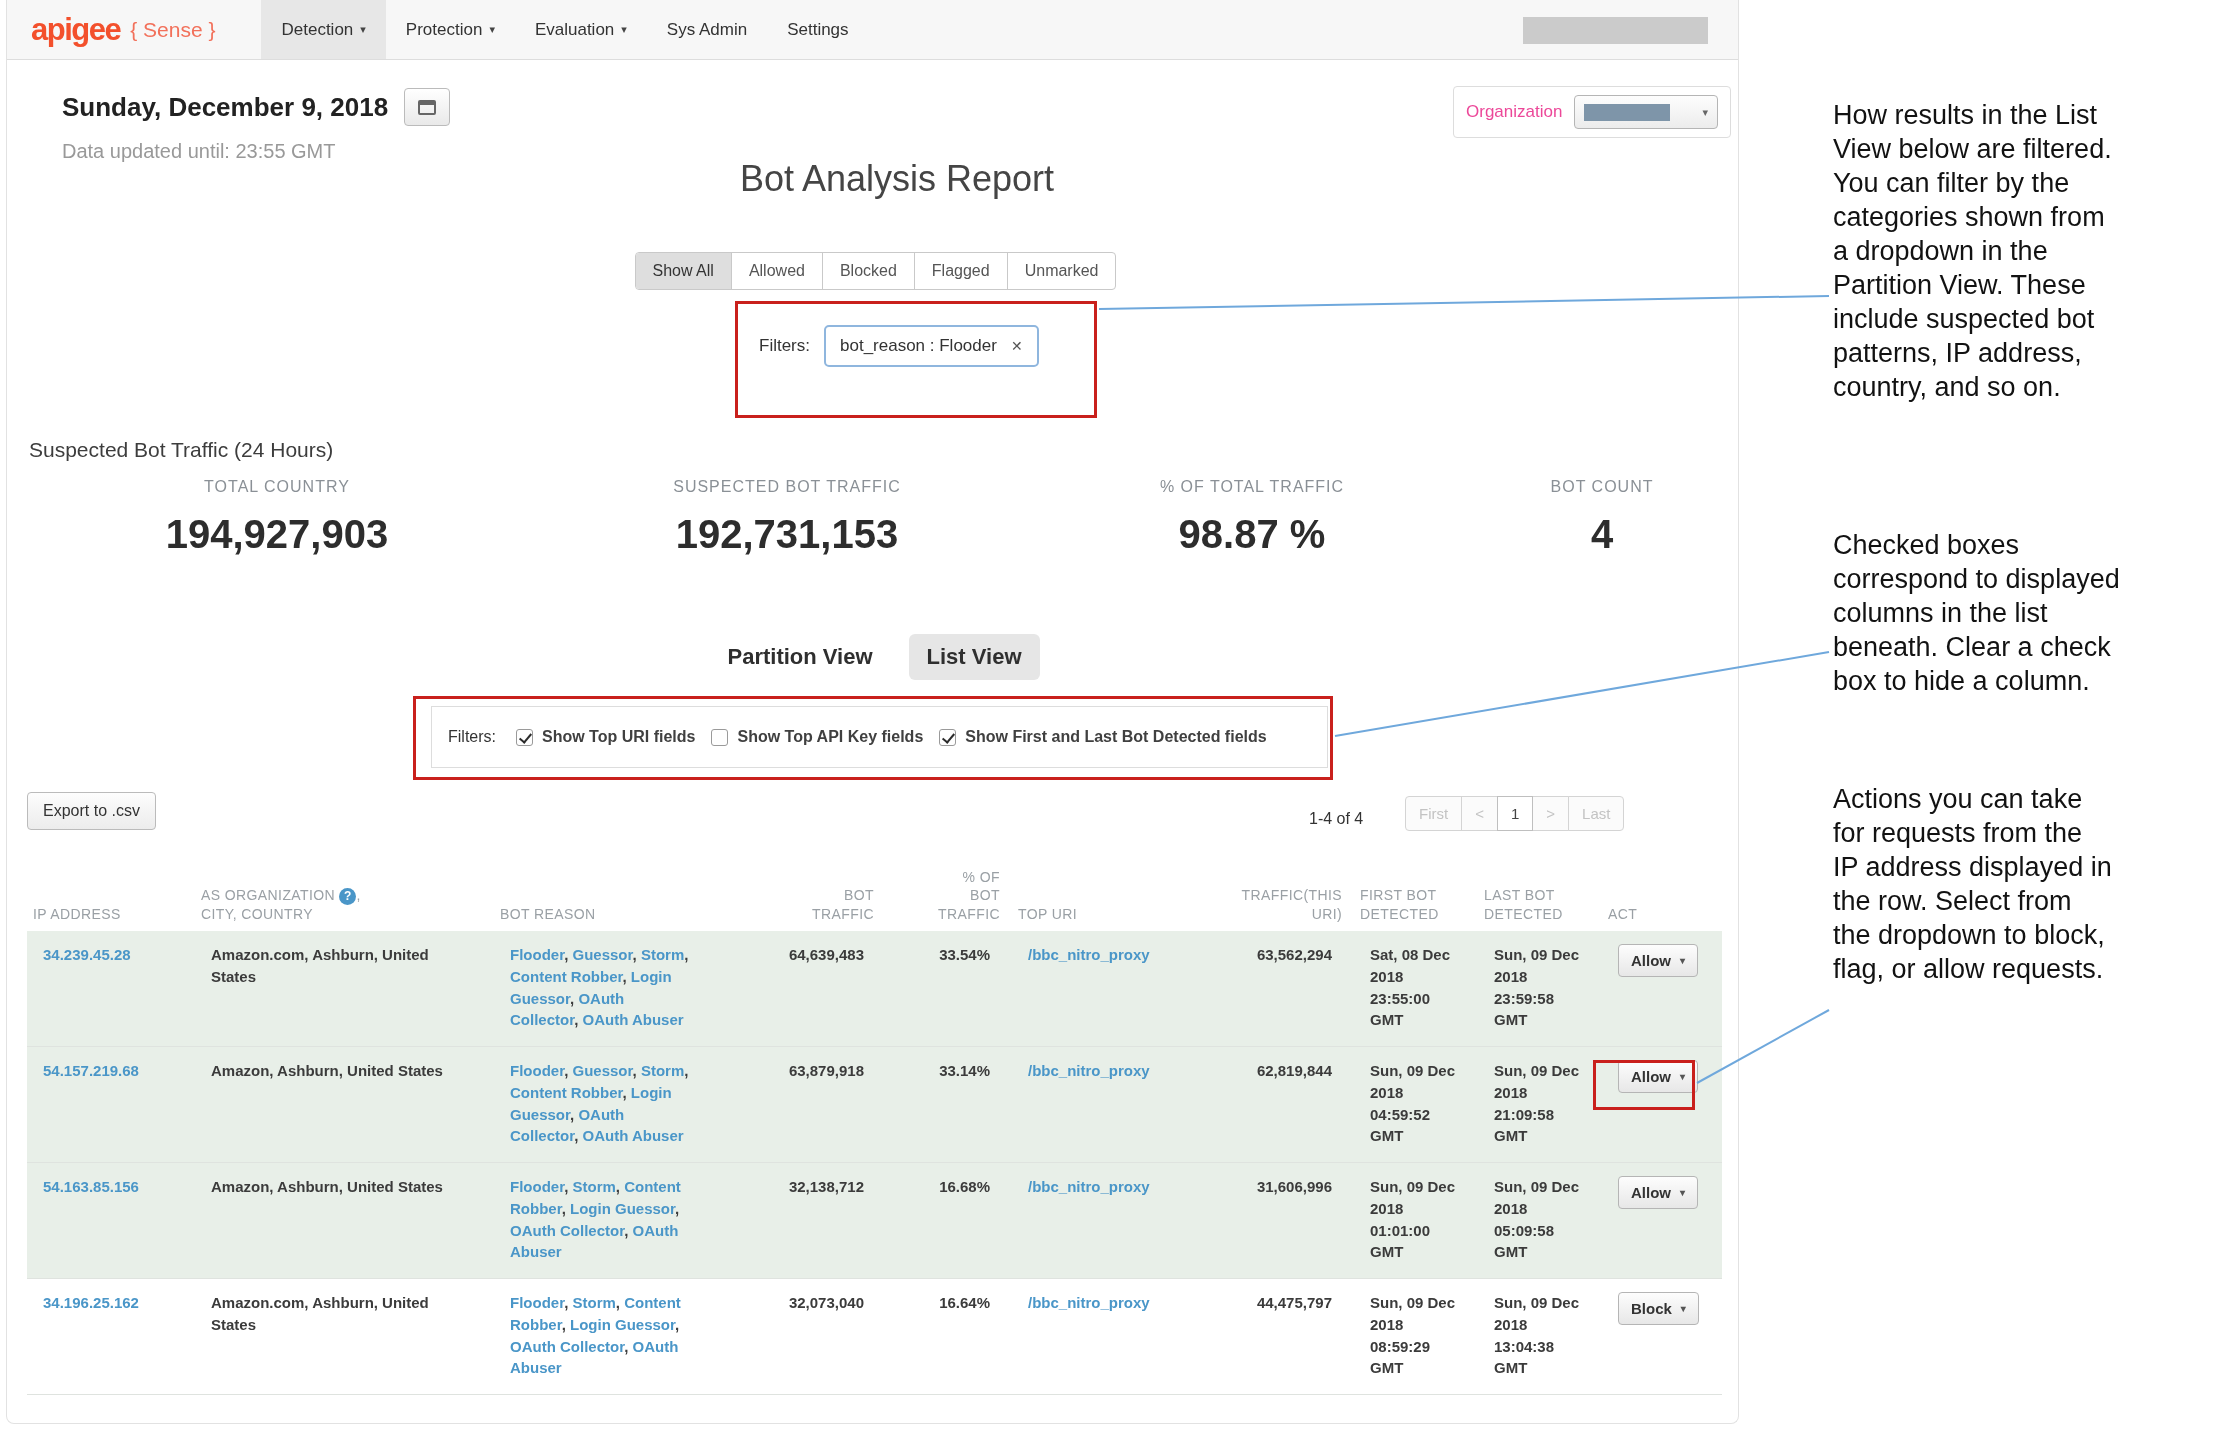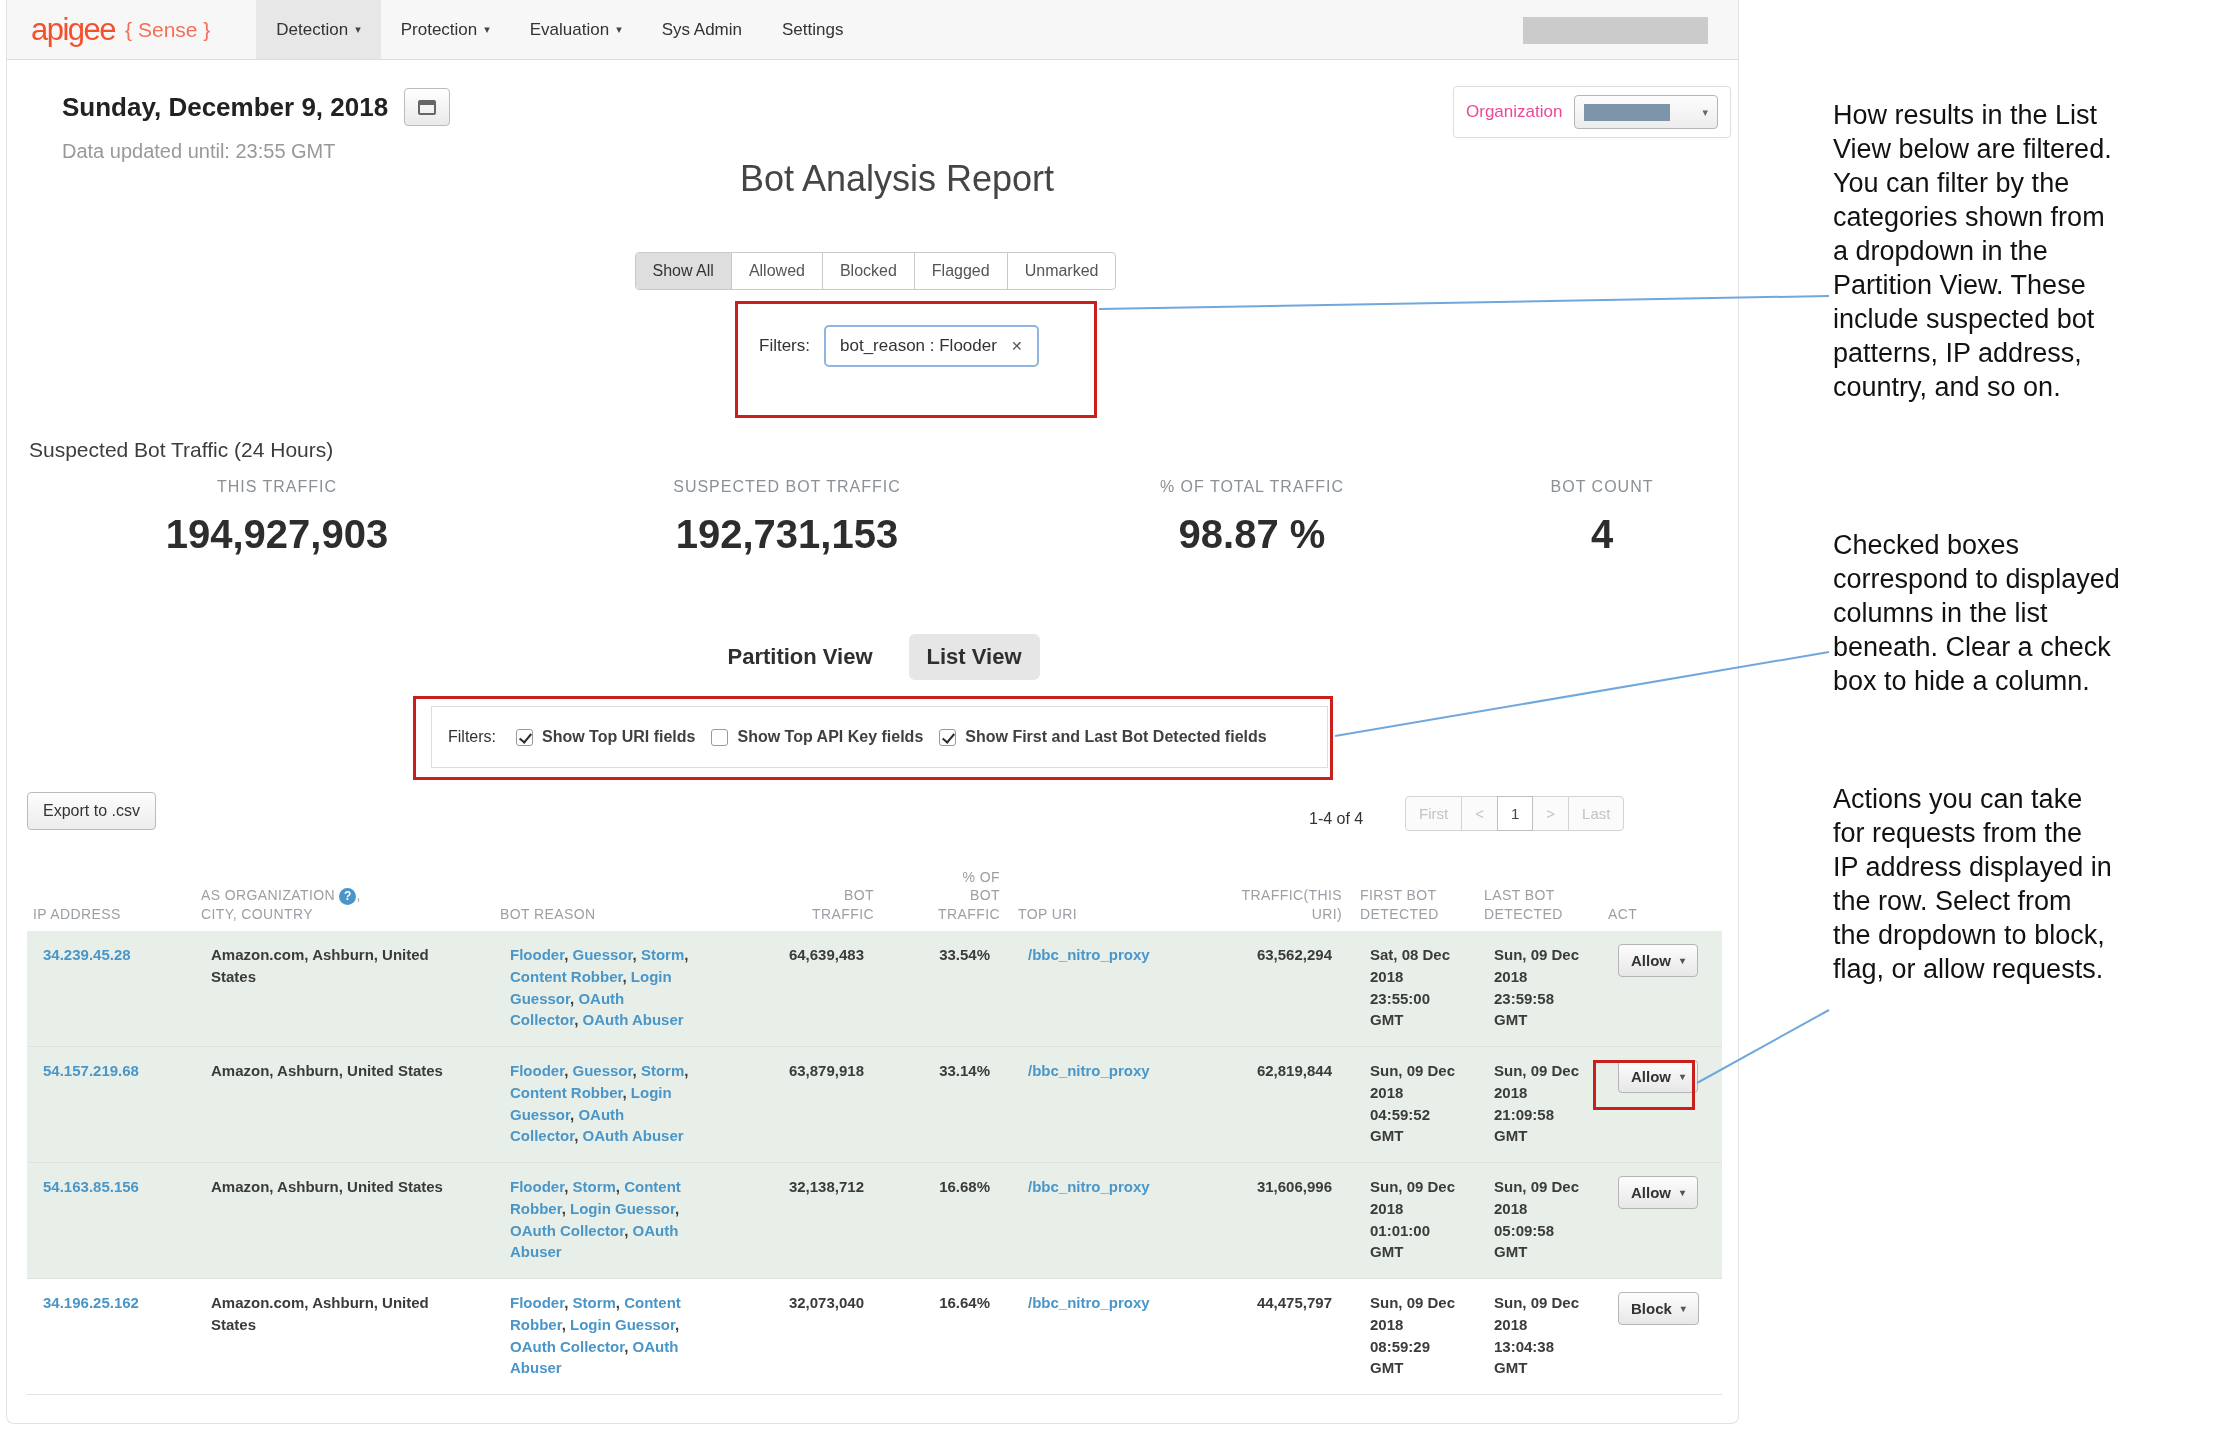--- a/index.html
+++ b/index.html
@@ -12,21 +12,21 @@
 
   
   .app {
     position:absolute; left:6px; top:0; width:1733px; height:1424px;
     border:1px solid #e2e2e2; border-top:none; border-radius:0 0 8px 8px; background:#fff;
   }
 
   
   .nav { position:absolute; top:0; left:0; right:0; height:60px; background:#f7f7f7;
          border-bottom:1px solid #ddd; display:flex; align-items:center; }
-  .logo { font-size:31px; font-weight:normal; color:#F3502C; margin-left:24px; letter-spacing:-1.5px; }
+  .logo { font-size:31px; font-weight:bold; color:#F3502C; margin-left:24px; letter-spacing:-1.5px; }
   .sense { font-size:21px; color:#F2705A; margin-left:10px; }
   .nav-items { display:flex; height:100%; margin-left:46px; align-items:stretch; }
   .nav-item { display:flex; align-items:center; padding:0 20px; font-size:17px; color:#333; cursor:pointer; }
   .nav-item.active { background:#e7e7e7; }
   .nav-item .caret { margin-left:7px; font-size:11px; color:#444; }
   .redacted-gray { position:absolute; right:30px; top:17px; width:185px; height:27px; background:#cbcbcb; }
 
   
   .date-row { position:absolute; left:55px; top:88px; display:flex; align-items:center; gap:16px; }
   .date-text { font-size:26px; font-weight:bold; color:#222; }
@@ -199,21 +199,21 @@
       <span class="filters-label">Filters:</span>
       <div class="chip">
         <span class="chip-text">bot_reason : Flooder</span>
         <span class="chip-x">✕</span>
       </div>
     </div>
 
     <h2 class="section-heading">Suspected Bot Traffic (24 Hours)</h2>
     <div class="stats" id="stats">
         <div class="stat">
-          <div class="stat-label">THIS TRAFFIC</div>
+          <div class="stat-label">TOTAL COUNTRY</div>
           <div class="stat-value">194,927,903</div>
         </div>
         <div class="stat">
           <div class="stat-label">SUSPECTED BOT TRAFFIC</div>
           <div class="stat-value">192,731,153</div>
         </div>
         <div class="stat">
           <div class="stat-label">% OF TOTAL TRAFFIC</div>
           <div class="stat-value">98.87 %</div>
         </div>

